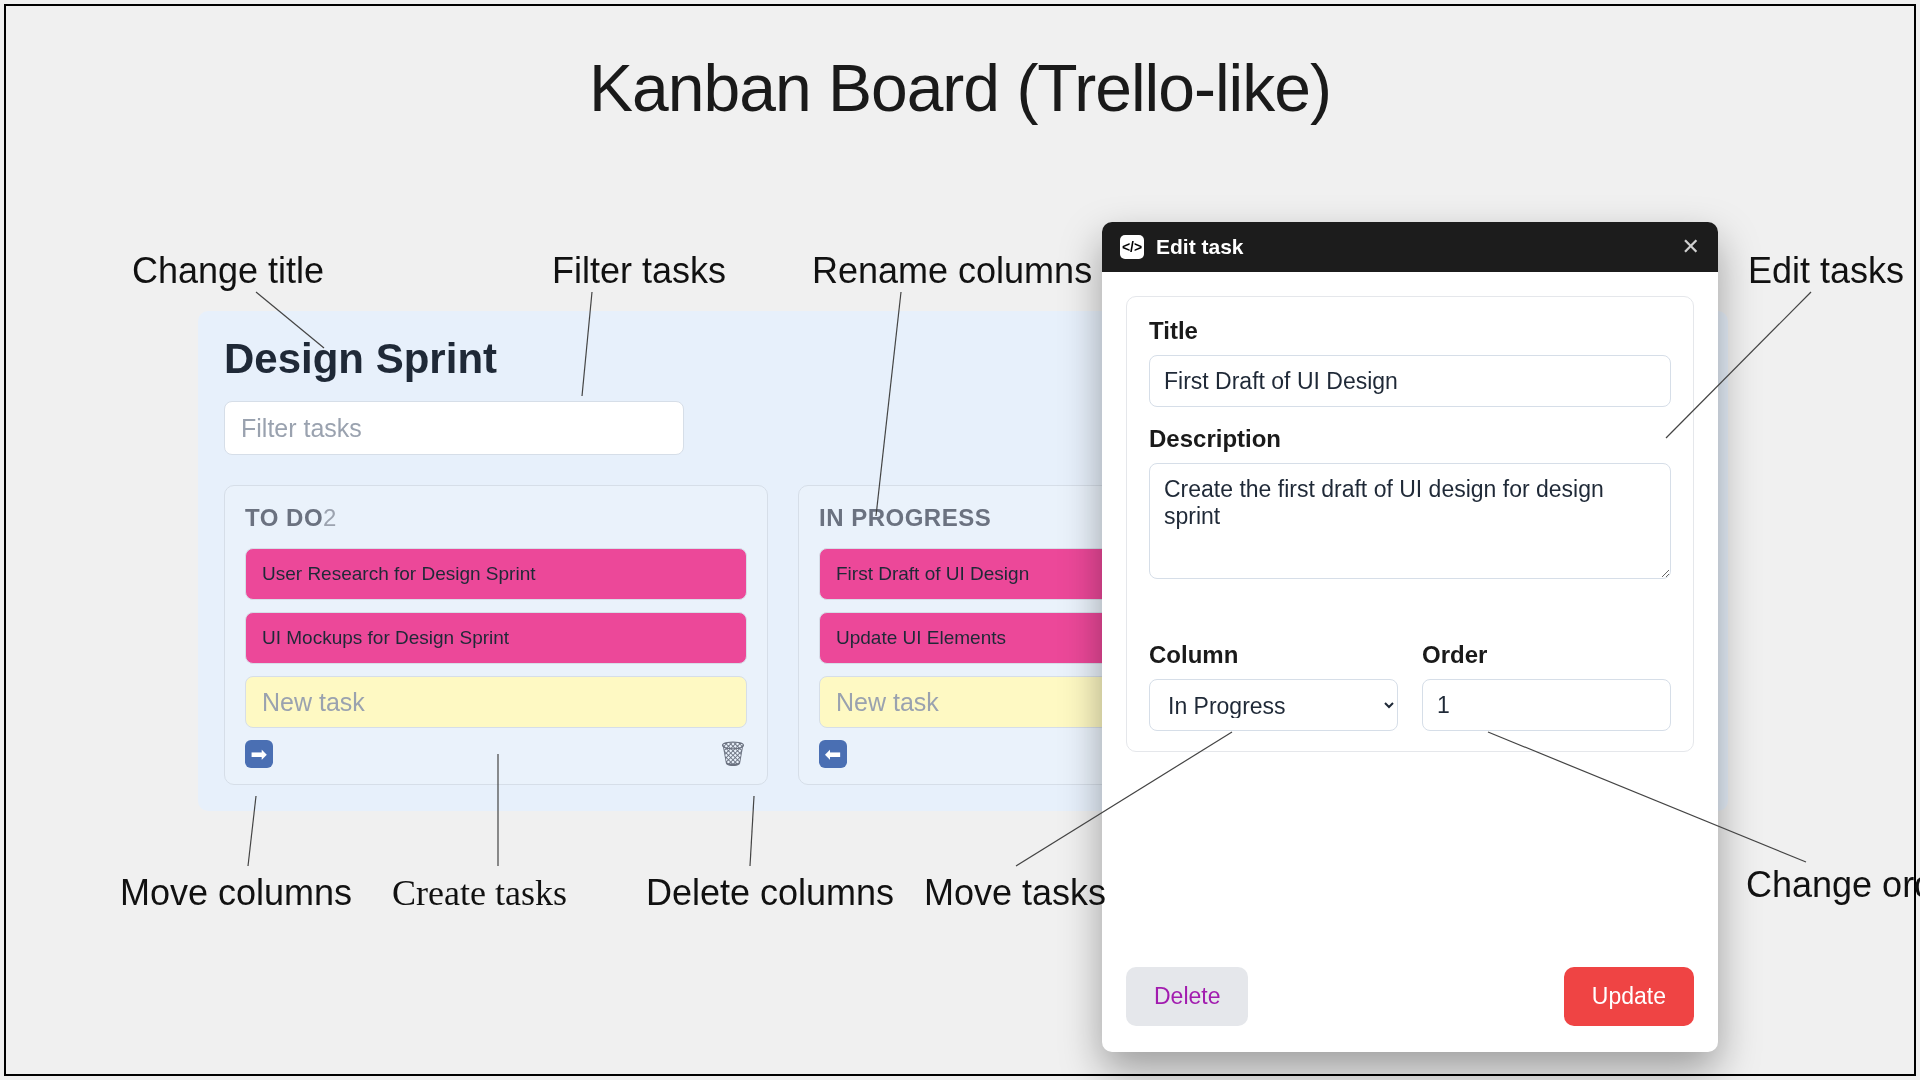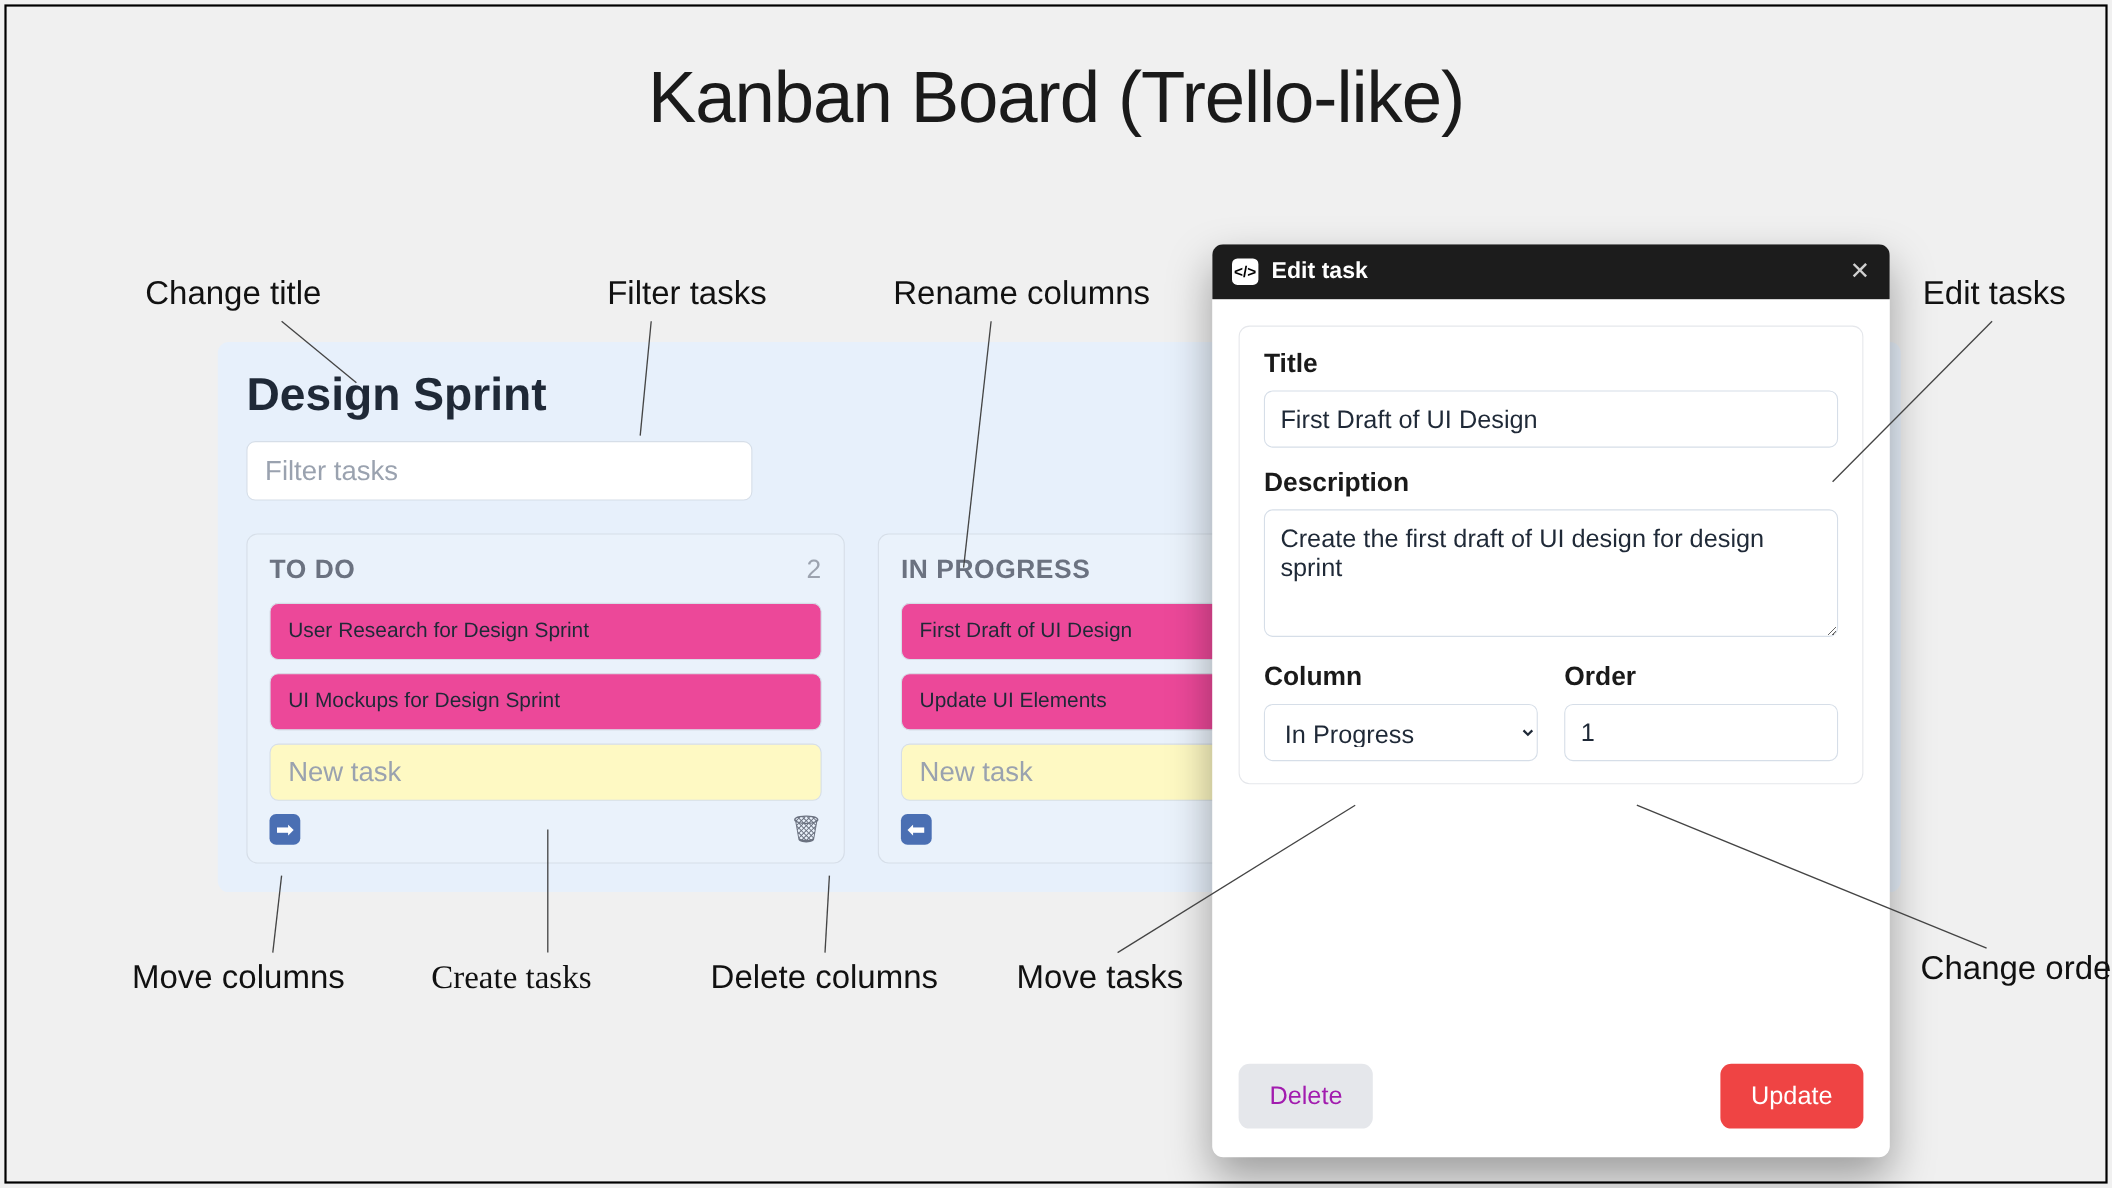--- a/index.html
+++ b/index.html
@@ -40,25 +40,24 @@
 .filter-input::placeholder { color: #9aa2af; }
 .columns { display: flex; gap: 30px; margin-top: 30px; }
 .col {
   width: 544px;
   background: #eaf2fb;
   border: 1px solid #d6dee8;
   border-radius: 10px;
   padding: 18px 20px 16px 20px;
 }
 .col-header {
-  display: flex; align-items: center; justify-content: space-between;
+  display: flex; align-items: center; 
   color: #6b7280; font-size: 24px; font-weight: 700;
   letter-spacing: 0.5px;
   margin-bottom: 16px;
-  gap: 43px;
 }
 .col-header .count { color: #9ca3af; font-weight: 500; }
 .card {
   background: #ec4899; border: 1px solid #d6dee8; border-radius: 8px;
   padding: 14px 16px; font-size: 19px; color: #1f2937;
   margin-bottom: 12px;
 }
 .newtask {
   width: 100%; height: 52px;
   background: #fef9c3; border: 1px solid #d6dee8; border-radius: 8px;
@@ -106,37 +105,37 @@
   border: 1px solid #e5e7eb; border-radius: 10px;
   padding: 20px 22px;
 }
 .lbl { font-size: 24px; font-weight: 700; margin-bottom: 10px; }
 .tinput, .tarea, .tselect {
   width: 100%; border: 1px solid #d6dee8; border-radius: 8px;
   background: #fff; padding: 12px 14px; font-size: 23px; color: #1f2937;
 }
 .tinput { height: 52px; }
 .tarea { height: 116px; resize: both; font-family: inherit; }
-.row { display: flex; gap: 24px; }
+.row { display: flex; gap: 24px; margin-top: 40px; }
 .row > div { flex: 1; }
 .tselect { height: 52px; appearance: auto; }
 .modal-footer {
   display: flex; justify-content: space-between; align-items: center;
   padding: 22px 24px 26px 24px;
 }
 .btn {
   border: none; border-radius: 10px; padding: 16px 28px;
   font-size: 23px; font-weight: 500; cursor: pointer;
 }
 .btn-delete { background: #e5e7eb; color: #a21caf; }
 .btn-update { background: #ef4444; color: #fff; }
 
 
 .ann {
-  position: absolute; font-size: 30px; color: #111;
+  position: absolute; font-size: 36px; color: #111;
   white-space: nowrap;
 }
 svg.arrows { position: absolute; left: 0; top: 0; width: 1920px; height: 1080px; pointer-events: none; }
 svg.arrows line { stroke: #444; stroke-width: 1.2; }
 </style>
 </head>
 <body>
 
 <div class="frame">
   <div class="title">Kanban Board (Trello-like)</div>

